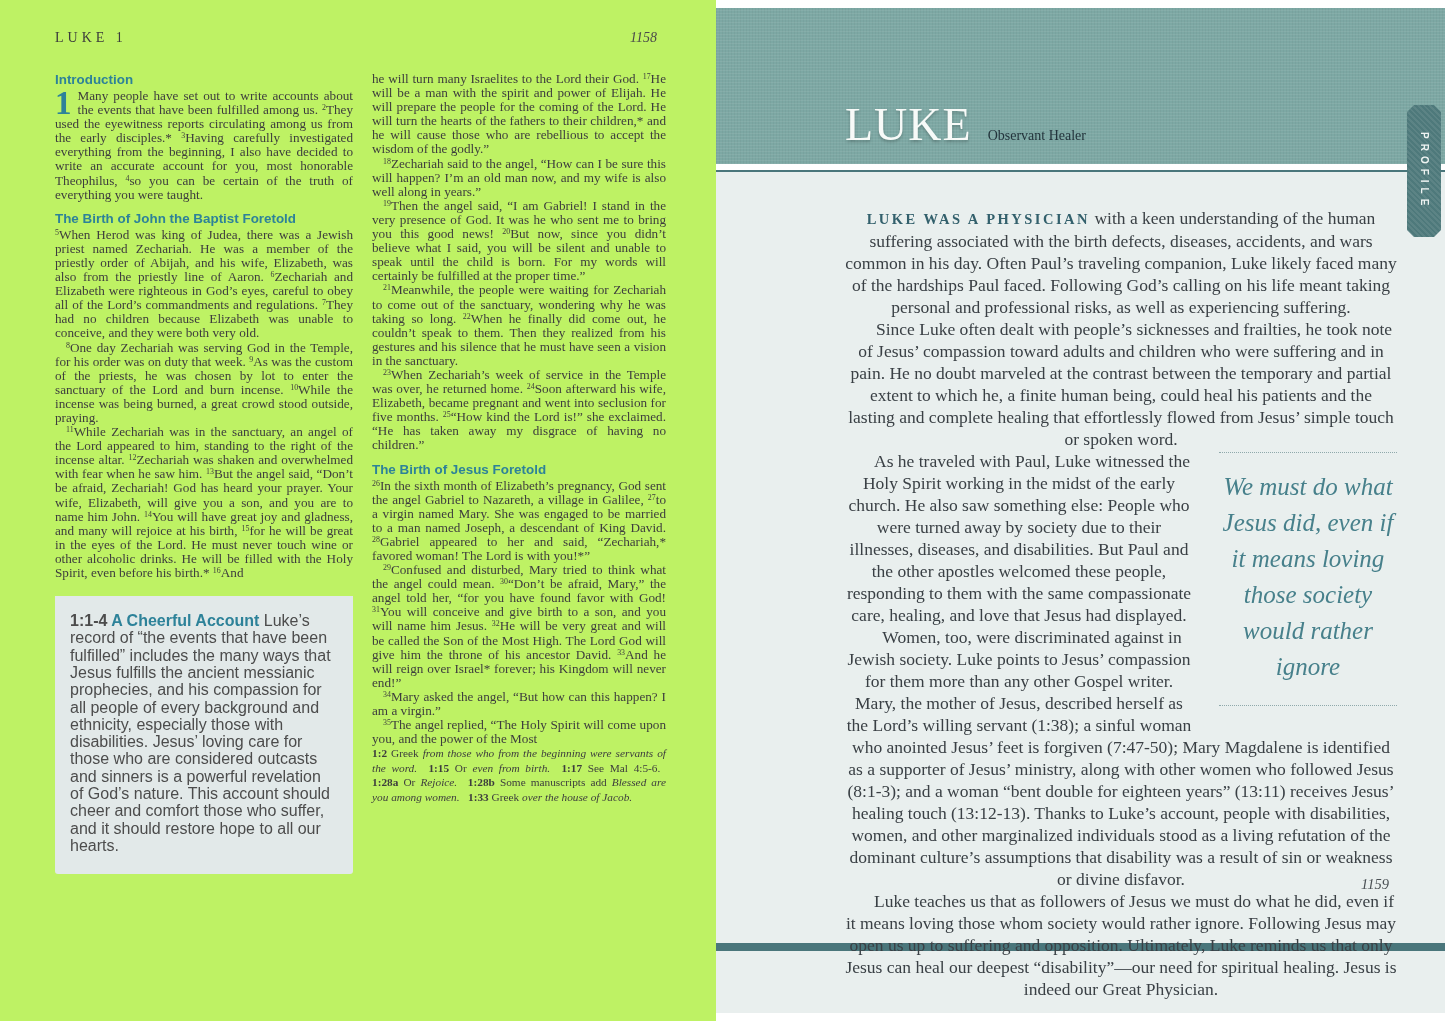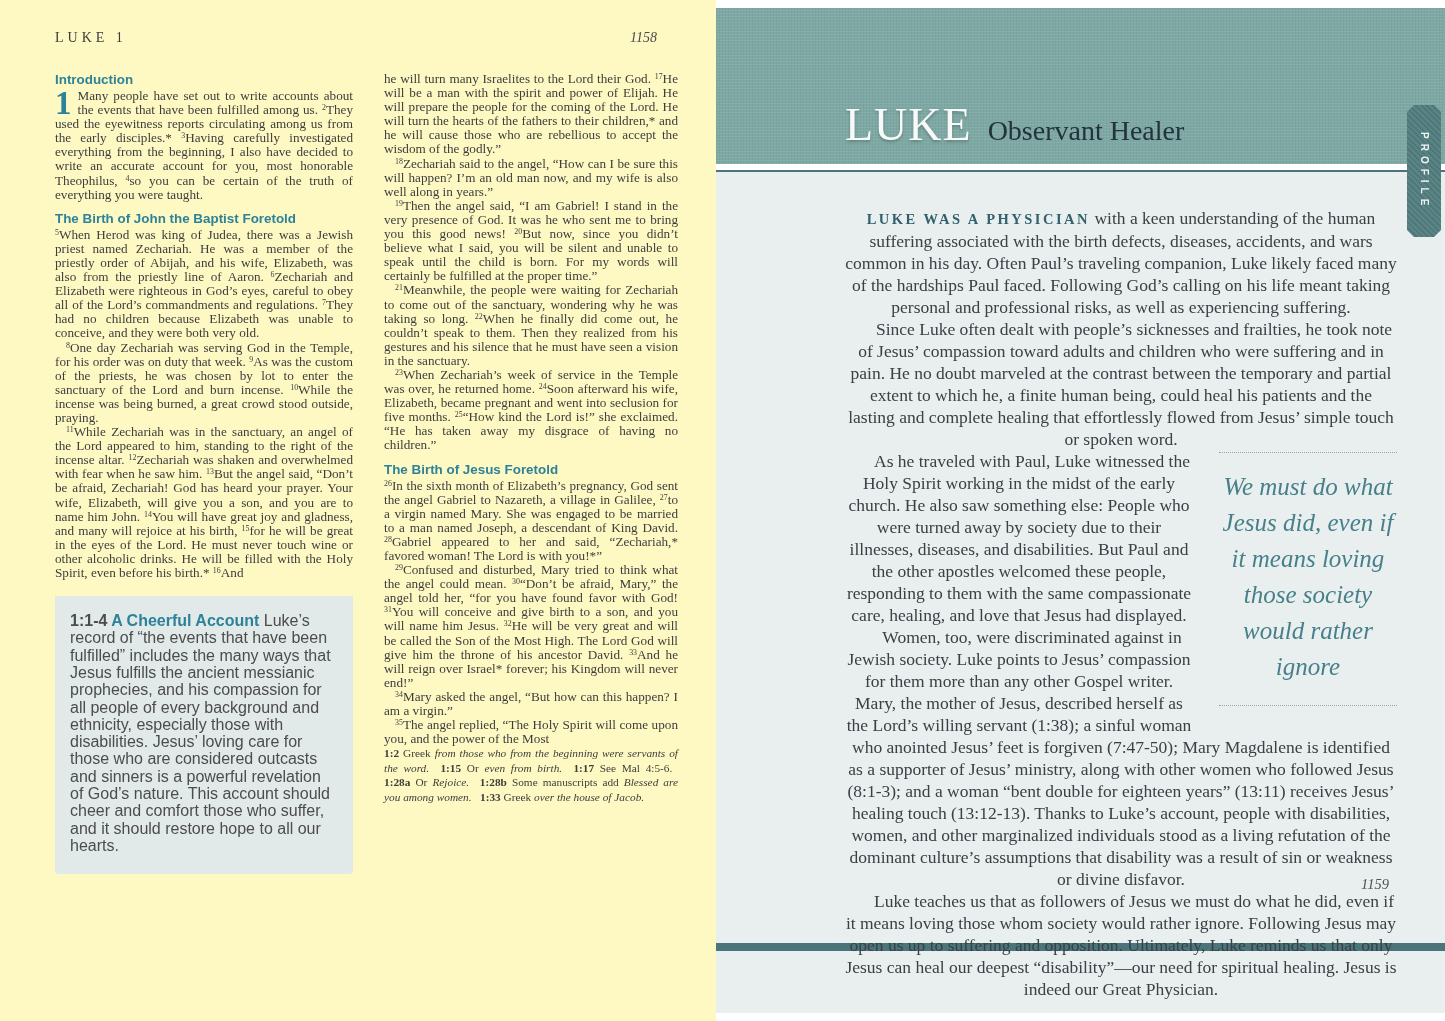--- a/index.html
+++ b/index.html
@@ -1,27 +1,27 @@
 <!DOCTYPE html>
 <html style="--heading-teal: #2d8299; --band-teal: #7da8a4; --rule-teal: #4a767b; --tab-teal: #4e797b; --quote-teal: #47808b; --box-bar-teal: #6ba3ac; --box-bg: #e2e9e9; --page-bg-right: #e9efee;"><head>
 <meta charset="utf-8">
 <style>
   html,body{margin:0;padding:0;background:#ffffff;}
   .book{position:relative;width:1445px;height:1021px;background:#ffffff;overflow:hidden;
         font-family:"Liberation Serif",serif;color:#3d3d3d;}
 
   
-  .left-page{position:absolute;left:0;top:0;width:716px;height:1021px;background:#fef9c3;}
+  .left-page{position:absolute;left:0;top:0;width:716px;height:1021px;background:#bef264;}
   .lp-header{position:absolute;left:55px;top:30px;width:602px;display:flex;justify-content:space-between;align-items:baseline;}
   .lp-book{font-size:14px;letter-spacing:4px;color:#3b3b3b;}
   .lp-pagenum{font-size:14px;font-style:italic;color:#4a4a4a;}
 
   .col{position:absolute;top:72px;font-size:13.2px;line-height:14.1px;text-align:justify;}
   .col1{left:55px;width:298px;}
-  .col2{left:384px;width:294px;}
+  .col2{left:372px;width:294px;}
   .col h3{font-family:"Liberation Sans",sans-serif;font-size:13.4px;line-height:15px;font-weight:bold;
           color:var(--heading-teal,#2d8299);margin:9px 0 2px;text-align:left;}
   .col h3.first{margin-top:0;}
   .col p{margin:0;}
   .col p.ind{text-indent:11px;}
   sup{font-size:0.6em;vertical-align:0.5em;line-height:0;}
   .dropcap{float:left;font-size:33px;line-height:26px;font-weight:bold;color:var(--heading-teal,#2d8299);
            padding:1px 6px 0 0;}
 
   .b{font-weight:bold;}
@@ -36,21 +36,21 @@
 
   .footnotes{margin-top:10px;font-size:11.3px;line-height:14.4px;text-align:justify;color:#3d3d3d;}
 
   
   .right-page{position:absolute;left:716px;top:0;width:729px;height:951px;background:#ffffff;}
   .rp-band{position:absolute;left:0;top:8px;width:100%;height:156px;background:var(--band-teal,#7da8a4);
            background-image:repeating-linear-gradient(0deg,rgba(255,255,255,0.07) 0 1px,transparent 1px 3px),
                             repeating-linear-gradient(90deg,rgba(0,0,0,0.035) 0 1px,transparent 1px 3px);}
   .rp-title-row{position:absolute;left:129px;bottom:13px;display:flex;align-items:baseline;}
   .rp-title{font-size:46px;color:#f7faf8;letter-spacing:1px;text-shadow:0 2px 3px rgba(0,0,0,0.22);}
-  .rp-subtitle{font-size:28px;color:#22333b;margin-left:16px;}
+  .rp-subtitle{font-size:14px;color:#22333b;margin-left:16px;}
   .rp-rule{position:absolute;left:0;top:170px;width:100%;height:2px;background:var(--rule-teal,#4a767b);}
   .rp-bg{position:absolute;left:0;top:172px;width:100%;height:841px;background:var(--page-bg-right,#e9efee);}
   .rp-bottom{position:absolute;left:0;bottom:0;width:100%;height:8px;background:var(--rule-teal,#4a767b);}
 
   .rp-tab{position:absolute;left:691px;top:105px;width:34px;height:132px;z-index:3;
           background:var(--tab-teal,#4e797b);
           background-image:repeating-linear-gradient(45deg,rgba(255,255,255,0.08) 0 2px,transparent 2px 4px);
           clip-path:polygon(7px 0,calc(100% - 7px) 0,100% 7px,100% calc(100% - 7px),calc(100% - 7px) 100%,7px 100%,0 calc(100% - 7px),0 7px);
           display:flex;align-items:center;justify-content:center;}
   .rp-tab span{writing-mode:vertical-rl;color:#eef3f2;font-family:"Liberation Sans",sans-serif;

